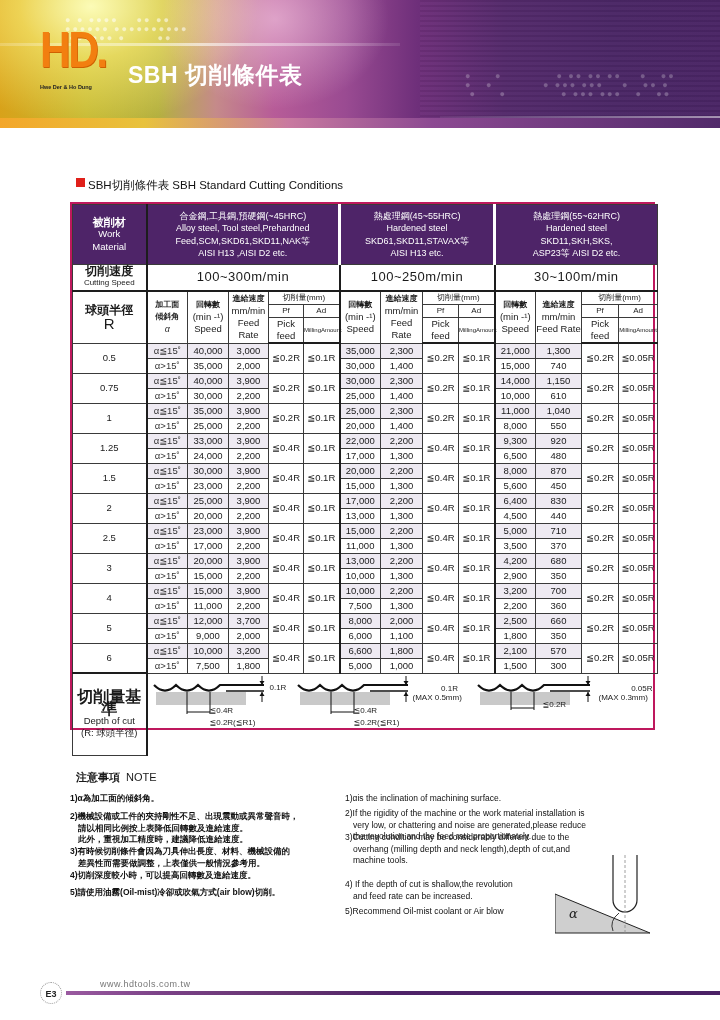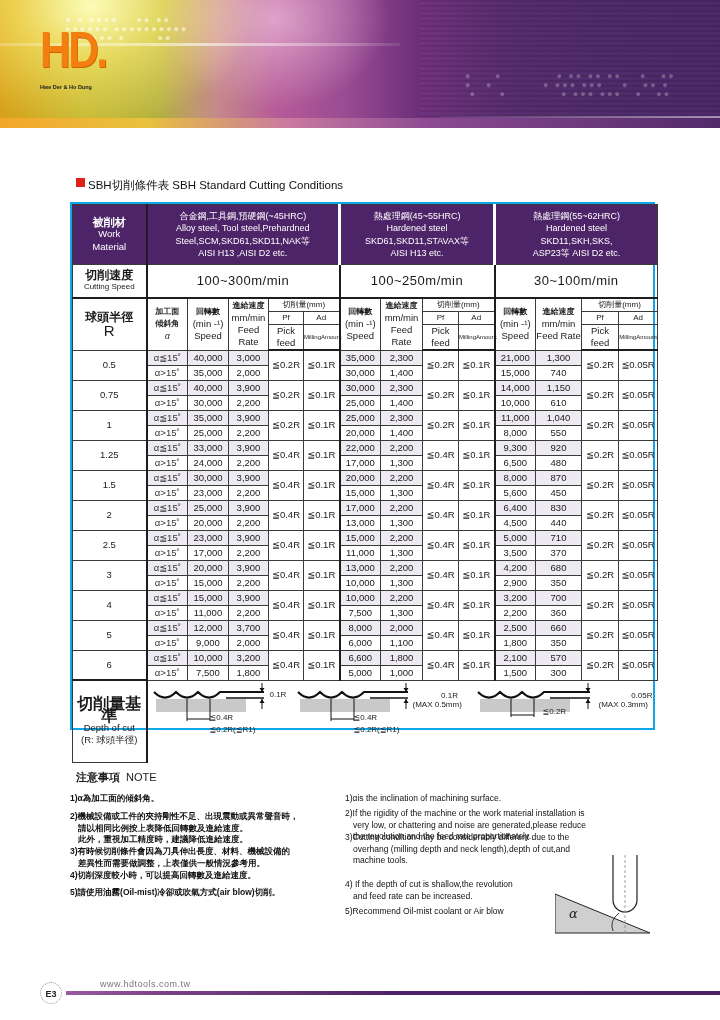--- a/index.html
+++ b/index.html
@@ -54,21 +54,21 @@
   
   .section-heading {
     position: absolute; left: 76px; top: 178px; font-size: 11.5px; color: #111;
     display: flex; align-items: flex-start;
   }
   .section-heading .sq { width: 9px; height: 9px; background: #e0201a; margin-right: 3px; display: inline-block; }
 
   
   .tbl-wrap {
     position: absolute; left: 70px; top: 202px; width: 585px; height: 528px;
-    border: 2px solid #0ea5e9;
+    border: 2px solid #be185d;
   }
   table.cut { border-collapse: collapse; width: 100%; table-layout: fixed; }
   table.cut td { border: 1px solid #3a3a3a; text-align: center; vertical-align: middle; font-size: 9.5px; line-height: 12px; padding: 0; }
   .hdr-purple td.p { background: #4e2468; color: #ffffff; font-size: 9px; line-height: 12.5px; }
   .hdr-purple td.p.first { font-size: 9.5px; }
   .hdr-purple td.p .cn { font-size: 11px; font-weight: bold; }
   .sep-white { border-left: 3px solid #ffffff !important; }
   .speed td.big { font-size: 13px; letter-spacing: 0.5px; }
   .cn-label { font-size: 12px; font-weight: bold; }
   .en-small { font-size: 8px; }
@@ -114,20 +114,21 @@
   <div class="glow"></div>
   <div class="pinkglow"></div>
   <div class="lines"></div>
   <div class="stripe"></div>
   <div class="stripe2"></div>
   <div class="dots" style="left:65px;top:16px;">● ● ●●●● &nbsp;&nbsp; ●● ●●<br>●●●●●● ●●●●●●●●●●<br>&nbsp;●●●●●● ● &nbsp;&nbsp;&nbsp;&nbsp;&nbsp; ●●</div>
   <div class="dots" style="left:465px;top:72px;color:rgba(255,255,255,0.25);">● &nbsp;&nbsp;&nbsp; ● &nbsp;&nbsp;&nbsp;&nbsp;&nbsp;&nbsp;&nbsp;&nbsp;&nbsp;&nbsp; ● ●● ●● ●● &nbsp;&nbsp; ● &nbsp; ●●<br>● &nbsp; ● &nbsp;&nbsp;&nbsp;&nbsp;&nbsp;&nbsp;&nbsp;&nbsp;&nbsp; ● ●●● ●●● &nbsp;&nbsp; ● &nbsp; ●● ●<br>&nbsp;● &nbsp;&nbsp;&nbsp; ● &nbsp;&nbsp;&nbsp;&nbsp;&nbsp;&nbsp;&nbsp;&nbsp;&nbsp;&nbsp; ● ●●● ●●● &nbsp; ● &nbsp; ●●</div>
   <div class="bottom"></div>
   <div class="logo">HD.</div>
   <div class="logo-sub">Hwe Der &amp; Ho Dung</div>
+  <div class="page-title">SBH  切削條件表</div>
 </div>
 
 <div class="section-heading">
   <span class="sq"></span>
   <span>SBH切削條件表 SBH Standard Cutting Conditions</span>
 </div>
 
 <div class="tbl-wrap">
   <table class="cut" id="cut-table">
     <colgroup>
@@ -150,38 +151,38 @@
 
       <tr class="hdr-purple" style="height:60px;">
         <td class="p first thick-r">
           <div class="cn">被削材</div>
           <div>Work</div>
           <div>Material</div>
         </td>
         <td class="p" colspan="5">
           <div>合金鋼,工具鋼,預硬鋼(~45HRC)</div>
           <div>Alloy steel, Tool steel,Prehardned</div>
-          <div>Steel,SCM,SKD61,SKD11,NAK等</div>
+          <div>Feed,SCM,SKD61,SKD11,NAK等</div>
           <div>AISI H13 ,AISI D2 etc.</div>
         </td>
         <td class="p sep-white" colspan="4">
           <div>熱處理鋼(45~55HRC)</div>
           <div>Hardened steel</div>
           <div>SKD61,SKD11,STAVAX等</div>
           <div>AISI H13 etc.</div>
         </td>
         <td class="p sep-white" colspan="4">
           <div>熱處理鋼(55~62HRC)</div>
           <div>Hardened steel</div>
           <div>SKD11,SKH,SKS,</div>
           <div>ASP23等 AISI D2 etc.</div>
         </td>
       </tr>
 
-      <tr class="speed thick-b" style="height:33px;">
+      <tr class="speed thick-b" style="height:26px;">
         <td class="thick-r">
           <div class="cn-label">切削速度</div>
           <div class="en-small">Cutting Speed</div>
         </td>
         <td class="big" colspan="5">100~300m/min</td>
         <td class="big thick-l" colspan="4">100~250m/min</td>
         <td class="big thick-l" colspan="4">30~100m/min</td>
       </tr>
 
       <tr class="sub" style="height:14px;">

